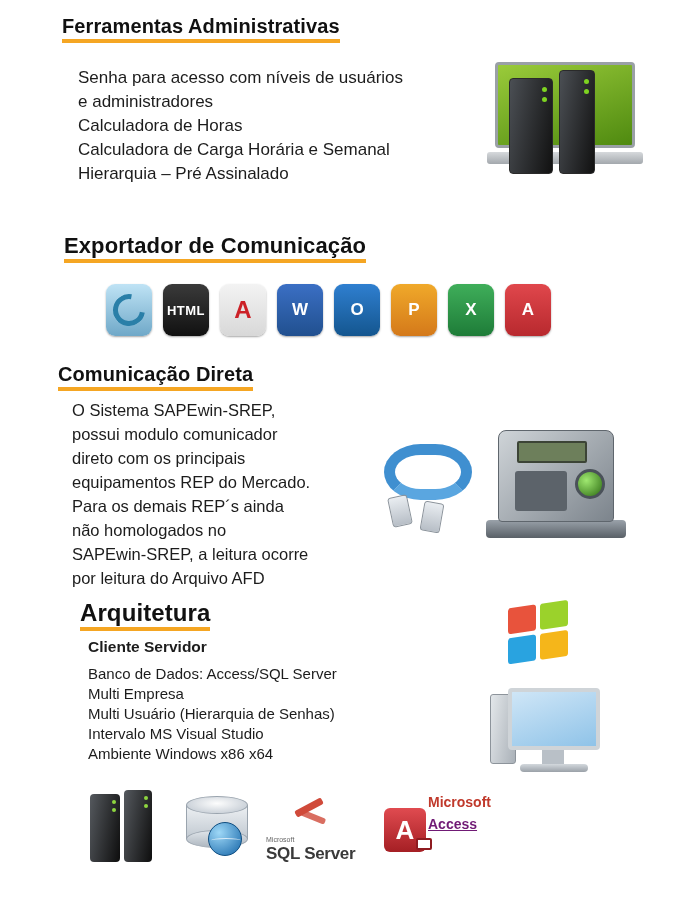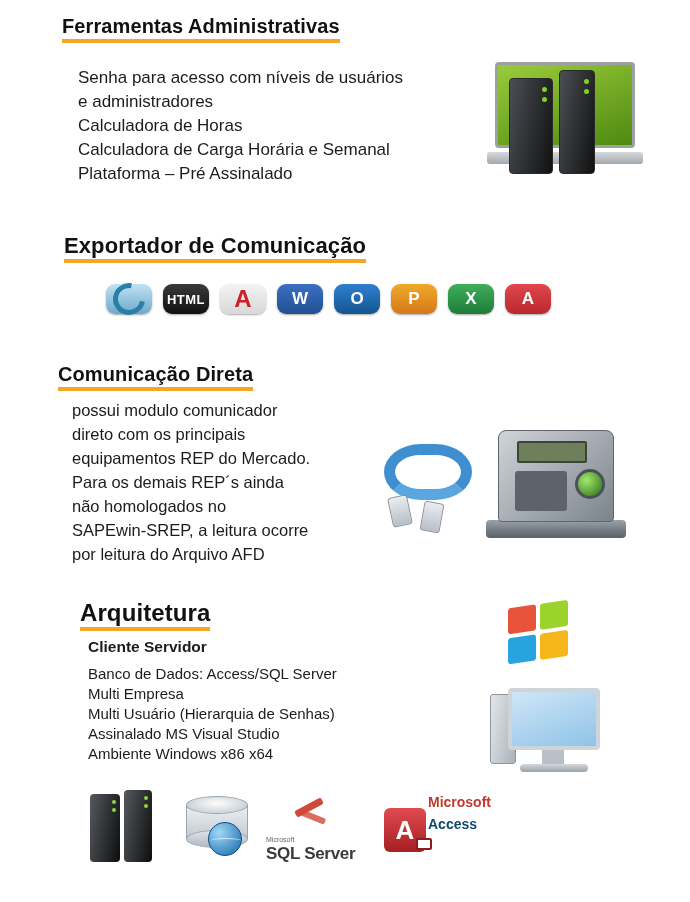--- a/index.html
+++ b/index.html
@@ -46,21 +46,21 @@
     left: 88px; top: 664px; width: 330px;
     font-size: 15px; line-height: 20px;
   }
 
   
   .export-row {
     position: absolute; left: 106px; top: 284px;
     display: flex; gap: 11px; align-items: center;
   }
   .oicon {
-    width: 46px; height: 30px; border-radius: 9px;
+    width: 46px; height: 52px; border-radius: 9px;
     position: relative; display: flex; align-items: center; justify-content: center;
     color: #fff; font-weight: bold; font-size: 17px;
     box-shadow: 0 1px 2px rgba(0,0,0,.35);
   }
   .ic-ie { background: linear-gradient(#bfe3f5,#6fa8c8); }
   .ic-html { background: linear-gradient(#3a3a3a,#111); font-size: 13px; letter-spacing: .5px; }
   .ic-pdf { background: linear-gradient(#f3f3f3,#d8d8d8); }
   .ic-word { background: linear-gradient(#3b6fc4,#21508f); }
   .ic-outlook { background: linear-gradient(#2f7fd0,#14568f); }
   .ic-ppt { background: linear-gradient(#f0a92a,#d4791a); }
@@ -185,21 +185,21 @@
     position: absolute; left: 24px; top: -4px; width: 42px; height: 34px;
   }
   .sql-mark i {
     position: absolute; display: block; background: #d04a3a; border-radius: 2px;
   }
   .sql-ms { position: absolute; left: 0; top: 34px; font-size: 7px; color: #666; }
   .sql-name { position: absolute; left: 0; top: 42px; font-size: 17px; font-weight: bold; color: #3a3a3a; letter-spacing: -.3px; }
 
   .access-logo { position: absolute; left: 298px; top: 0px; width: 110px; height: 76px; }
   .ms-word { position: absolute; left: 44px; top: 4px; font-size: 14px; font-weight: bold; color: #c0392b; }
-  .ac-word { position: absolute; left: 44px; top: 26px; font-size: 14px; font-weight: bold; color: #0c4a6e; }
+  .ac-word { position: absolute; left: 44px; top: 26px; font-size: 14px; font-weight: bold; color: #701a75; text-decoration: underline; }
   .ac-tile {
     position: absolute; left: 0px; top: 18px; width: 42px; height: 44px;
     background: linear-gradient(#e04b50,#a51f24); border-radius: 6px;
     color: #fff; font-size: 26px; font-weight: bold;
     display: flex; align-items: center; justify-content: center;
   }
   .ac-tile .key {
     position: absolute; right: -6px; bottom: 2px; width: 16px; height: 12px;
     background: #fff; border: 2px solid #8e1b20; border-radius: 2px;
   }
@@ -209,21 +209,21 @@
 
 <div class="page">
 
   <div class="section-title h-admin">Ferramentas Administrativas</div>
 
   <div class="body-list" id="admin-list">
     <div>Senha para acesso com níveis de usuários</div>
     <div>e administradores</div>
     <div>Calculadora de Horas</div>
     <div>Calculadora de Carga Horária e Semanal</div>
-    <div>Plataforma – Pré Assinalado</div>
+    <div>Hierarquia – Pré Assinalado</div>
   </div>
 
   <div class="servers-top">
     <div class="laptop-screen"></div>
     <div class="laptop-base"></div>
     <div class="srv srv-a">
       <span class="led" style="top:8px"></span>
         <span class="led" style="top:18px"></span>
     </div>
     <div class="srv srv-b">
@@ -257,20 +257,21 @@
       <span>X</span>
     </div>
     <div class="oicon ic-access">
       <span>A</span>
     </div>
   </div>
 
   <div class="section-title h-comm">Comunicação Direta</div>
 
   <div class="body-list" id="comm-text">
+    <div>O Sistema SAPEwin-SREP,</div>
     <div>possui modulo comunicador</div>
     <div>direto com os principais</div>
     <div>equipamentos REP do Mercado.</div>
     <div>Para os demais REP´s  ainda</div>
     <div>não homologados no</div>
     <div>SAPEwin-SREP, a leitura ocorre</div>
     <div>por leitura do Arquivo AFD</div>
   </div>
 
   <div class="comm-art">
@@ -286,21 +287,21 @@
   </div>
 
   <div class="section-title h-arch">Arquitetura</div>
 
   <div class="arch-sub">Cliente Servidor</div>
 
   <div class="body-list" id="arch-list">
     <div>Banco de Dados: Access/SQL Server</div>
     <div>Multi Empresa</div>
     <div>Multi Usuário (Hierarquia de Senhas)</div>
-    <div>Assinalado MS Visual Studio</div>
+    <div>Intervalo MS Visual Studio</div>
     <div>Ambiente Windows x86 x64</div>
   </div>
 
   <div class="win-logo">
     <span class="win-q q1"></span>
       <span class="win-q q2"></span>
     <span class="win-q q3"></span>
       <span class="win-q q4"></span>
   </div>
 

